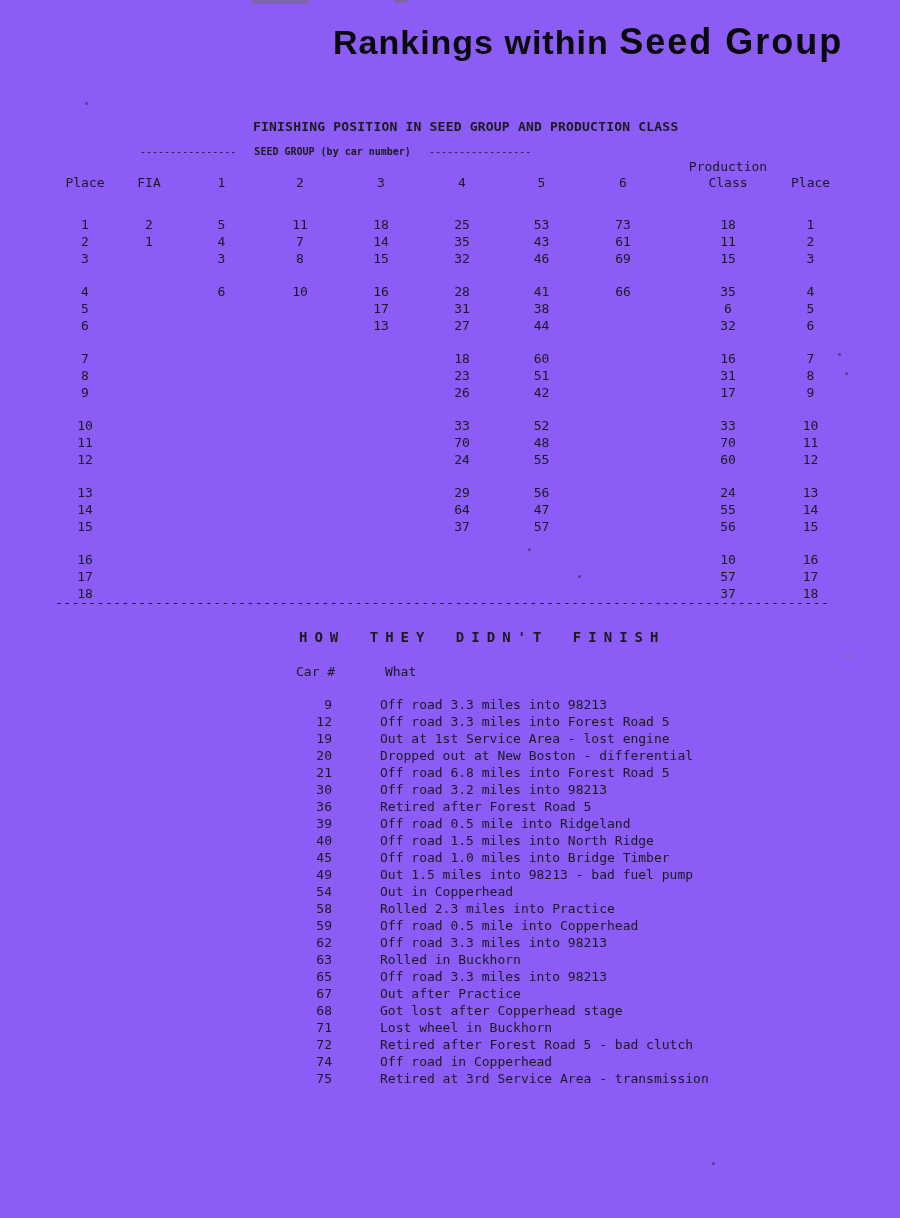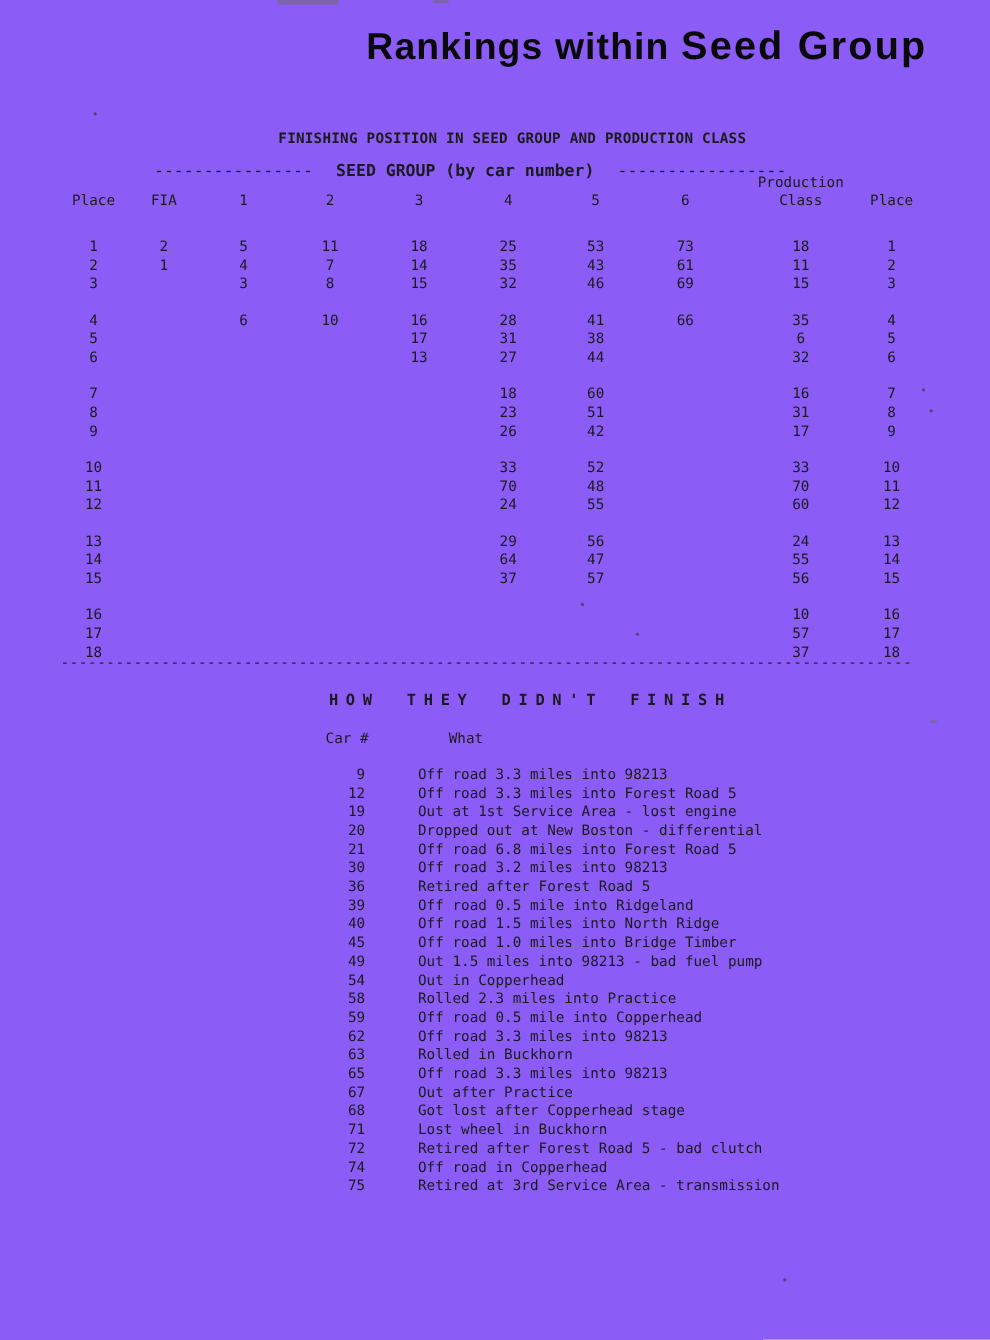--- a/index.html
+++ b/index.html
@@ -16,21 +16,21 @@
     font-size:34px; line-height:40px; color:#0a0a0a; letter-spacing:1px;
   }
   .title .t2 { font-size:36px; letter-spacing:2px; }
   .subtitle {
     position:absolute; left:253px; top:119px; white-space:nowrap;
     font-weight:bold; font-size:13px; letter-spacing:0.2px;
   }
 
   
   .seedline {
-    position:absolute; left:140px; top:146px; white-space:nowrap; font-size:15px;
+    position:absolute; left:140px; top:146px; white-space:nowrap; font-size:10px;
   }
   .seedline .lbl { margin:0 12px; font-weight:bold; }
 
   
   table.seed {
     position:absolute; left:55px; top:143px; width:775px;
     border-collapse:collapse; table-layout:fixed; font-size:13px;
   }
   table.seed th, table.seed td { padding:0; font-weight:normal; text-align:center; }
   table.seed thead th { vertical-align:bottom; height:48px; line-height:16px; }
@@ -44,21 +44,21 @@
     letter-spacing:0.5px;
   }
 
   
   .dnf-head {
     position:absolute; left:299px; top:629px; white-space:nowrap;
     font-size:14px; font-weight:bold; letter-spacing:7px; word-spacing:9px;
   }
   .dnf-cols { position:absolute; left:296px; top:664px; white-space:nowrap; }
   .dnf-cols .car-h { display:inline-block; }
-  .dnf-cols .what-h { display:inline-block; margin-left:65px; }
+  .dnf-cols .what-h { display:inline-block; margin-left:42px; }
   .dnf-list { position:absolute; left:296px; top:696px; }
   .dnf-row { white-space:nowrap; height:17px; line-height:17px; }
   .dnf-row .car { display:inline-block; width:36px; text-align:right; }
   .dnf-row .what { display:inline-block; margin-left:48px; }
 
   
   .smudge { position:absolute; background:#6f6f6f; opacity:.55; border-radius:1px; }
   .speck  { position:absolute; width:3px; height:3px; background:#3a3a3a; opacity:.7; border-radius:50%; }
 </style>
 </head>

